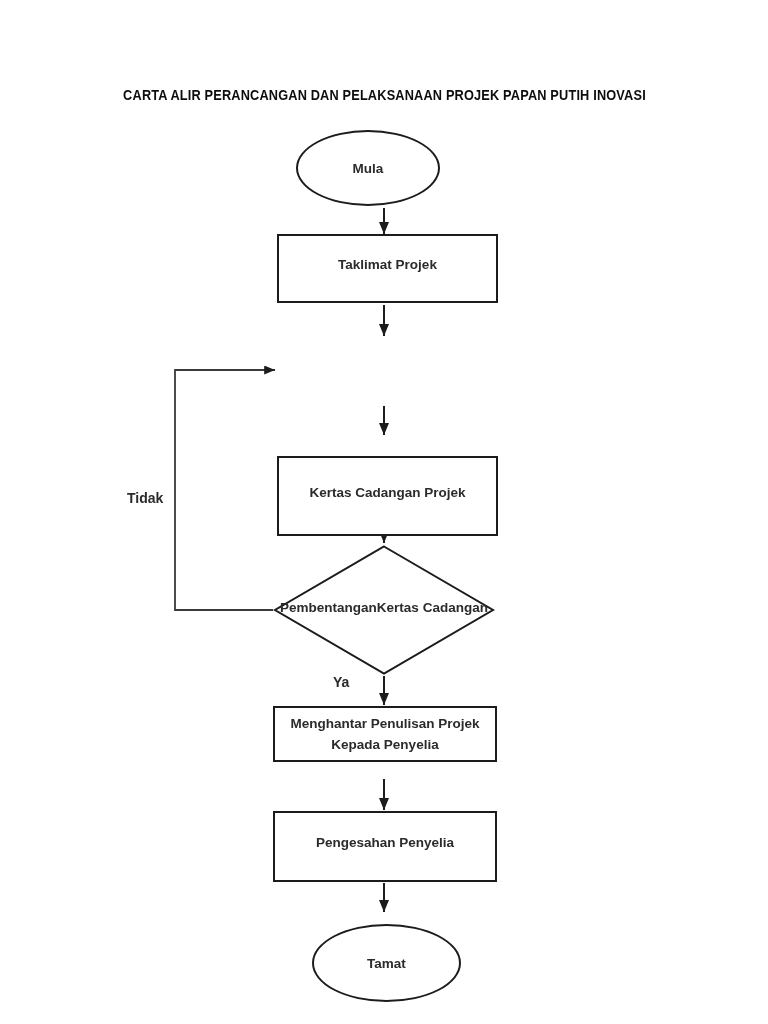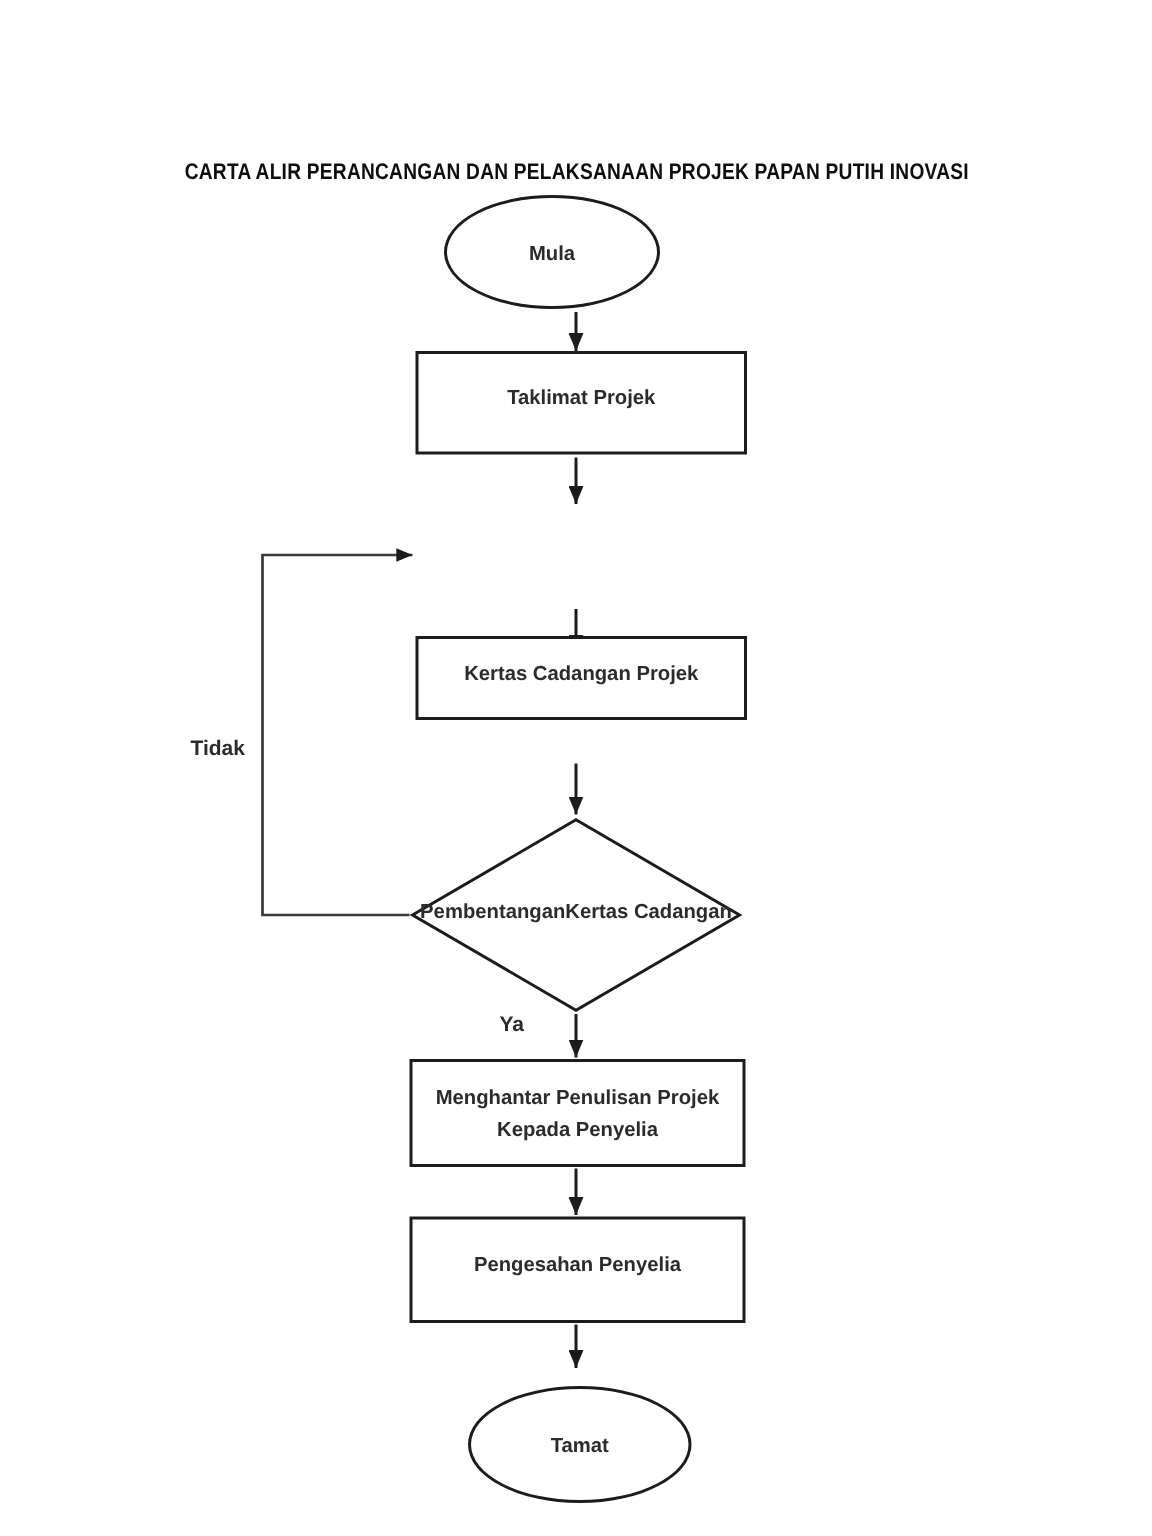--- a/index.html
+++ b/index.html
@@ -15,21 +15,20 @@
   .doc-title {
     position: absolute;
     top: 86px;
     left: 0;
     width: 768px;
     text-align: center;
     font-size: 15px;
     font-weight: bold;
     color: #0d0d0d;
     white-space: nowrap;
-    margin-top: 20px;
   }
   .doc-title .squeeze {
     display: inline-block;
     transform: scaleX(0.85);
     transform-origin: center;
     letter-spacing: 0.2px;
   }
   .connectors {
     position: absolute;
     left: 0; top: 0;
@@ -117,35 +116,35 @@
 
   <div class="node ellipse" style="left:296px; top:130px; width:144px; height:76px;">
     <span>Mula</span>
   </div>
 
   <div class="node rect single" style="left:277px; top:234px; width:221px; height:69px;justify-content:center;">
     <span>Taklimat Projek</span>
   </div>
 
 
-  <div class="node rect single" style="left:277px; top:424px; width:221px; height:56px;">
+  <div class="node rect single" style="left:277px; top:456px; width:221px; height:80px;">
     <span>Kertas Cadangan Projek</span>
   </div>
 
   <div class="diamond-wrap" style="left:273px; top:545px; width:222px; height:130px;">
     <svg width="222" height="130" viewBox="0 0 222 130">
       <polygon points="111,1.5 220,65 111,128.5 2,65" fill="#ffffff" stroke="#1c1c1c" stroke-width="2"></polygon>
     </svg>
     <div class="diamond-label">
       <span>Pembentangan</span>
       <span>Kertas Cadangan</span>
     </div>
   </div>
 
-  <div class="node rect" style="left:273px; top:706px; width:224px; height:72px;">
+  <div class="node rect" style="left:273px; top:706px; width:224px; height:56px;">
     <span>Menghantar Penulisan Projek</span>
     <span>Kepada Penyelia</span>
   </div>
 
   <div class="node rect single" style="left:273px; top:811px; width:224px; height:71px;">
     <span>Pengesahan Penyelia</span>
   </div>
 
   <div class="node ellipse" style="left:312px; top:924px; width:149px; height:78px;">
     <span>Tamat</span>

